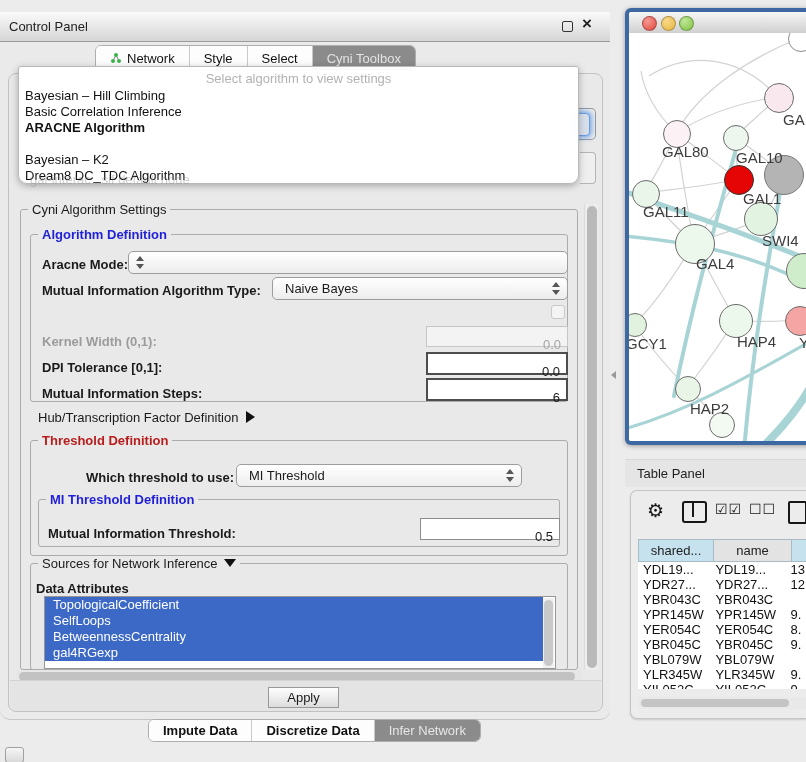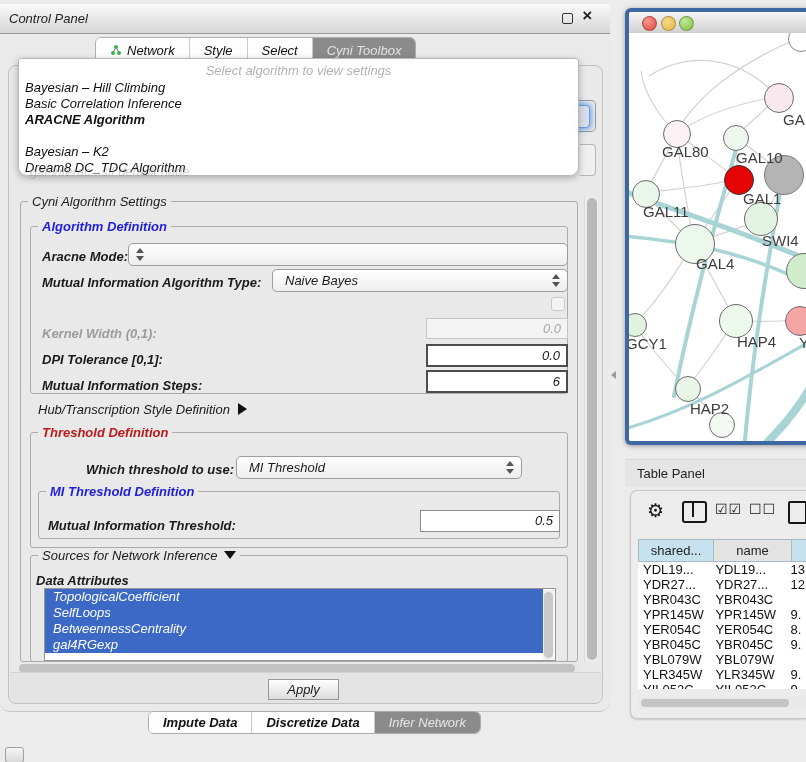--- a/index.html
+++ b/index.html
@@ -1,21 +1,21 @@
 <!DOCTYPE html>
 <html><head>
 <meta charset="utf-8">
 <style>
   html,body{margin:0;padding:0}
   #screen{position:relative;width:806px;height:762px;background:#ececec;overflow:hidden;
           font-family:"Liberation Sans",sans-serif;font-size:13px;color:#1a1a1a;}
   .abs{position:absolute;box-sizing:border-box}
 
   
-  .cp{left:0;top:4px;width:610px;height:708px;background:#eaeaea;border-bottom:1px solid #c6c6c6;border-radius:0 0 10px 10px;font-style:italic;}
+  .cp{left:0;top:12px;width:610px;height:708px;background:#eaeaea;border-bottom:1px solid #c6c6c6;border-radius:0 0 10px 10px;}
   .titlebar{left:0;top:0;width:610px;height:30px;background:linear-gradient(#fafafa,#d6d6d6);border-bottom:1px solid #9b9b9b;}
   .titlebar .t{position:absolute;left:9px;top:7px;font-size:13px;color:#222}
   .winbtn{position:absolute;top:8px;font-size:13px;color:#222;line-height:14px;cursor:default}
   .restore{left:562px;width:11px;height:11px;border:1.5px solid #333;border-radius:2px;top:9px}
   .close{left:582px;font-weight:bold;font-size:17px;top:5px}
 
   
   .tabbar{left:95px;top:33px;height:26px;display:flex;background:#fff;border:1px solid #aeaeae;border-radius:6px;overflow:hidden}
   .tab{display:flex;align-items:center;gap:5px;padding:0 14px;font-size:13px;color:#111;border-right:1px solid #c9c9c9;background:#fdfdfd}
   .tab:last-child{border-right:none}
@@ -49,21 +49,21 @@
   .green{color:#b91c1c}
 
   
   .combo{display:flex;align-items:center;border:1px solid #9d9d9d;border-radius:5px;background:linear-gradient(#ffffff,#ededed);height:23px}
   .combo .v{flex:1;padding-left:12px;white-space:nowrap;overflow:hidden}
   .steppers{width:22px;display:flex;flex-direction:column;align-items:center;justify-content:center;gap:3px}
   .tri-up{width:0;height:0;border-left:4px solid transparent;border-right:4px solid transparent;border-bottom:5px solid #555}
   .tri-dn{width:0;height:0;border-left:4px solid transparent;border-right:4px solid transparent;border-top:5px solid #555}
 
   
-  .tfield{text-align:right;padding:0 6px;line-height:20px;background:#fff;white-space:nowrap}
+  .tfield{text-align:right;padding:8px 6px;line-height:20px;background:#fff;white-space:nowrap}
   .tf-strong{border:2px solid #4d4d4d}
   .tf-soft{border:1px solid #8d8d8d}
   .tf-dis{border:1px solid #c6c6c6;background:#f3f3f3;color:#a7a7a7}
 
   .checkbox{width:14px;height:14px;border:1px solid #c9c9c9;border-radius:3px;background:#f4f4f4}
   .arrow-r{display:inline-block;width:0;height:0;border-top:6px solid transparent;border-bottom:6px solid transparent;border-left:9px solid #111;vertical-align:-1px;margin-left:8px}
   .arrow-d{display:inline-block;width:0;height:0;border-left:6px solid transparent;border-right:6px solid transparent;border-top:8px solid #111;vertical-align:1px;margin-left:6px}
 
   
   .attrlist{left:44px;top:584px;width:512px;height:73px;background:#fff;border:1px solid #969696;overflow:hidden}
@@ -199,21 +199,21 @@
     <div class="abs lbl bold dis" style="left:42px;top:322px">Kernel Width (0,1):</div>
     <div class="abs tfield tf-dis" style="left:426px;top:314px;width:142px;height:21px">0.0</div>
 
     <div class="abs lbl bold" style="left:42px;top:348px">DPI Tolerance [0,1]:</div>
     <div class="abs tfield tf-strong" style="left:426px;top:340px;width:142px;height:23px">0.0</div>
 
     <div class="abs lbl bold" style="left:42px;top:374px">Mutual Information Steps:</div>
     <div class="abs tfield tf-strong" style="left:426px;top:366px;width:142px;height:23px">6</div>
 
     <div class="abs lbl" style="left:38px;top:398px">
-      <span>Hub/Transcription Style Definition</span><span class="arrow-r"></span>
+      <span>Hub/Transcription Factor Definition</span><span class="arrow-r"></span>
     </div>
 
     <div class="abs group" style="left:30px;top:428px;width:538px;height:116px"></div>
     <div class="abs legend green bold" style="left:38px;top:422px">Threshold Definition</div>
 
     <div class="abs lbl bold" style="left:86px;top:458px">Which threshold to use:</div>
     <div class="abs combo" style="left:236px;top:452px;width:286px">
       <span class="v">MI Threshold</span>
       <span class="steppers">
           <span class="tri-up"></span>

